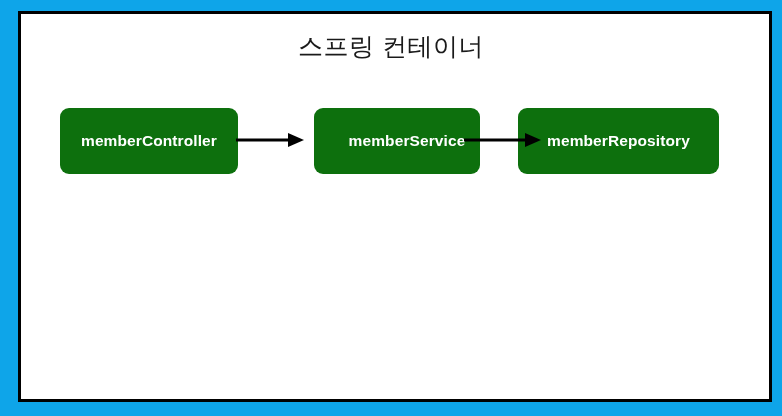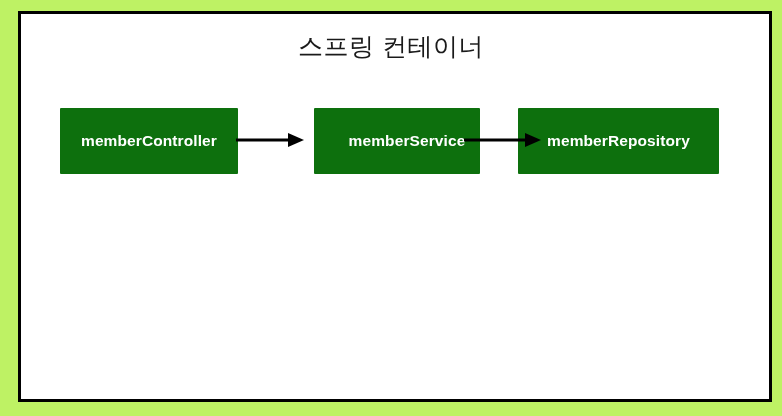--- a/index.html
+++ b/index.html
@@ -11,21 +11,21 @@
     width: 782px;
     height: 416px;
     font-family: "Liberation Sans", "DejaVu Sans", sans-serif;
     overflow: hidden;
   }
 
   #canvas {
     position: relative;
     width: 782px;
     height: 416px;
-    background: #bef264;
+    background: #0ea5e9;
   }
 
   
   #container-frame {
     position: absolute;
     left: 18px;
     top: 11px;
     width: 754px;
     height: 391px;
     box-sizing: border-box;
@@ -48,21 +48,21 @@
     white-space: nowrap;
   }
 
   
   .bean-box {
     position: absolute;
     top: 108px;
     height: 66px;
     box-sizing: border-box;
     background: #0d700d;
-    border-radius: 1px;
+    border-radius: 9px;
     display: flex;
     align-items: center;
     justify-content: center;
   }
   .bean-label {
     color: #ffffff;
     font-size: 15.5px;
     font-weight: 600;
     line-height: 18px;
     white-space: nowrap;

